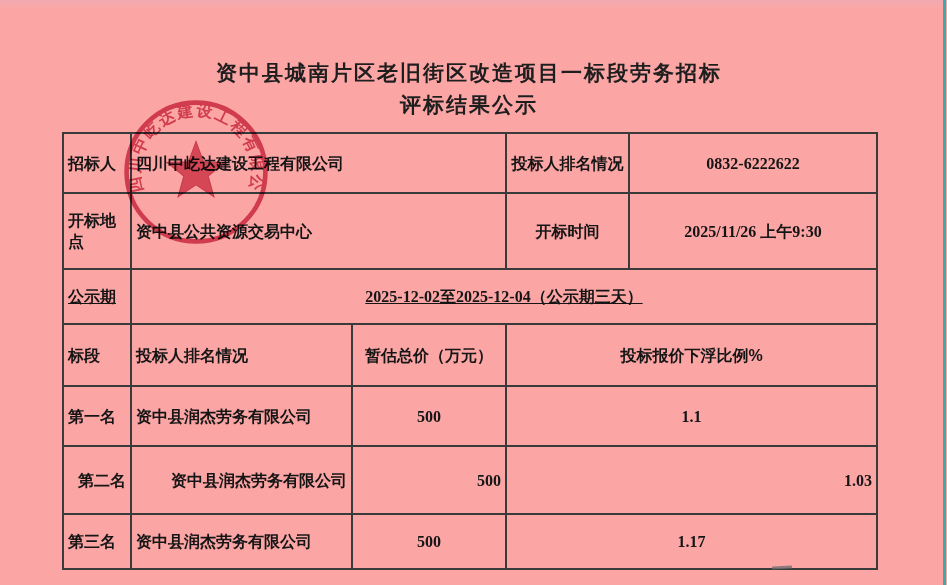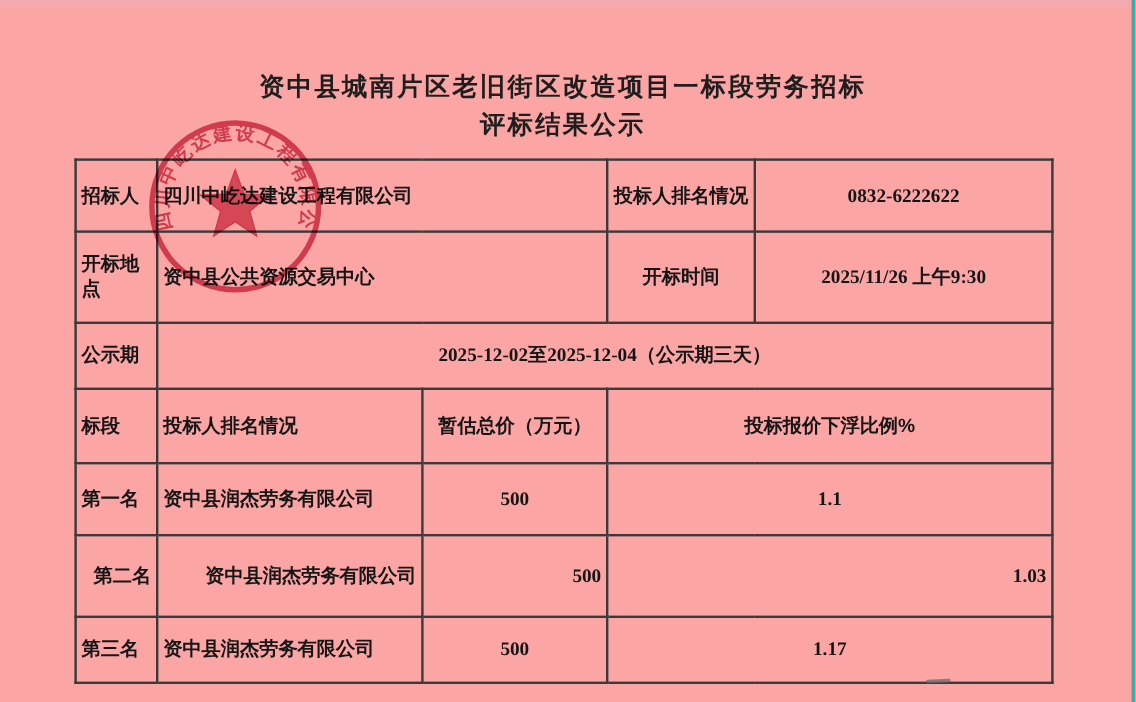--- a/index.html
+++ b/index.html
@@ -40,21 +40,21 @@
     font-size: 16px; font-weight: bold; color: #151515;
     vertical-align: middle; padding: 16px 4px;
     word-break: break-all; line-height: 21px;
   }
   .lbl  { padding-left: 6px; }
   .val  { padding-left: 11px; }
   .ctr  { text-align: center; }
   .num  { font-family: "Liberation Serif", "DejaVu Serif", serif; font-size: 17px; }
   tr.h60 td { height: 60px; }
   tr.h46 td { height: 46px; }
-  tr.h48 td { height: 48px; }
+  tr.h48 td { height: 48px; text-decoration: underline; }
   tr.h62 td { height: 62px; }
   tr.h56 td { height: 68px; text-align: right; }
   tr.h49 td { height: 49px; }
   .artifact-dash {
     position: absolute; left: 772px; top: 566px; width: 20px; height: 3px;
     background: #6f6f6f; opacity: 0.8; transform: rotate(-3deg); border-radius: 1px;
   }
 </style>
 </head>
 <body>

